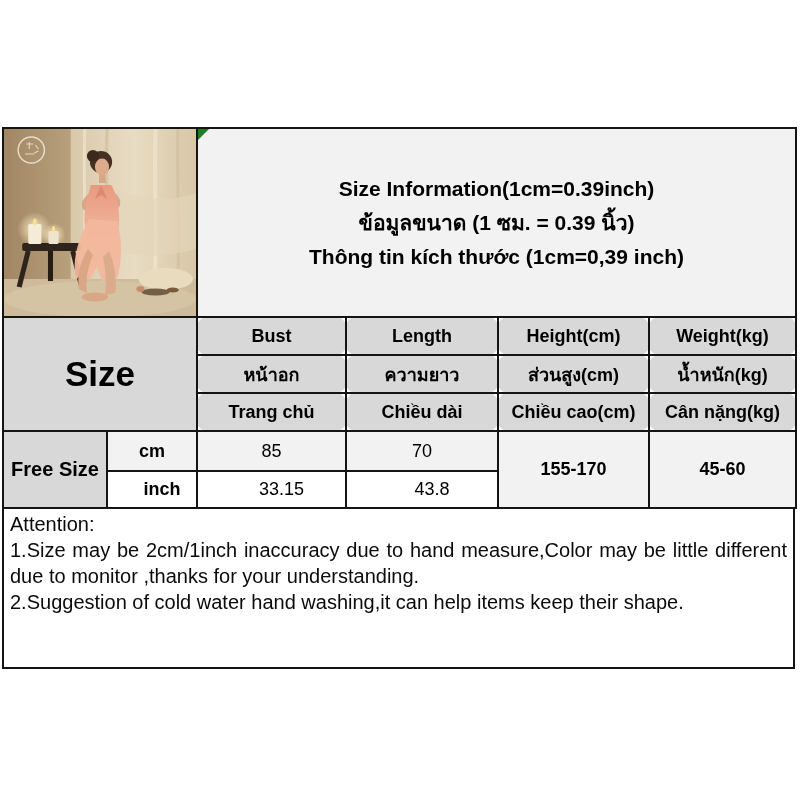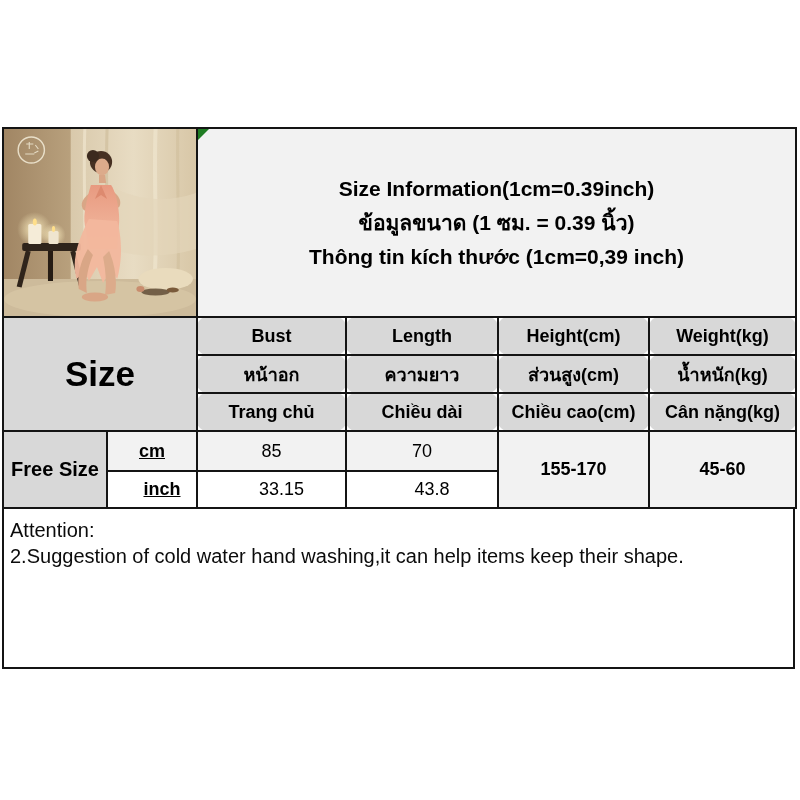--- a/index.html
+++ b/index.html
@@ -15,29 +15,29 @@
   .photo-wrap svg { display:block; width:100%; height:100%; }
 
   td.title-cell { background:#f2f2f2; position:relative; }
   .title-line { font-size:21px; font-weight:bold; line-height:34px; color:#000; }
   .err-triangle { position:absolute; left:0; top:0; width:0; height:0;
       border-top:11px solid #1f7d23; border-right:11px solid transparent; }
 
   td.hdr { background:#d8d8d8; font-weight:bold; font-size:18px; height:38px;border-radius:10px; }
   td.size-cell { background:#d8d8d8; font-weight:bold; font-size:35px; }
   td.freesize-cell { background:#d8d8d8; font-weight:bold; font-size:20px; }
-  td.unit-cell { font-weight:bold; font-size:18px;text-decoration:underline; }
+  td.unit-cell { font-weight:bold; font-size:18px; }
   td.val { font-size:18px; font-weight:400; }
   td.range { font-size:18px; font-weight:bold; background:#f0f0f0; }
   tr.row-cm td { background:#f2f2f2; height:40px; }
   tr.row-cm td.freesize-cell { background:#d8d8d8; }
   tr.row-inch td { background:#ffffff; height:37px;padding-left:20px; }
 
   .attention { width:793px; min-height:160px; border:2px solid #141414; border-top:none;
-      background:#ffffff; padding:8px 6px 10px 6px; font-size:20px; line-height:26px; color:#0b0b0b; }
+      background:#ffffff; padding:2px 6px 10px 6px; font-size:20px; line-height:26px; color:#0b0b0b; }
   .attention .just { text-align:justify; }
 </style>
 </head>
 <body>
 
 <div class="canvas">
   <div class="sheet">
 
     <table class="size-table">
       <colgroup>
@@ -156,17 +156,18 @@
       <tr class="row-inch">
         <td class="unit-cell">inch</td>
         <td class="val">33.15</td>
         <td class="val">43.8</td>
       </tr>
     </tbody>
       </table>
 
     <div class="attention">
       <div>Attention:</div>
+      <div class="just">1.Size may be 2cm/1inch inaccuracy due to hand measure,Color may be little different due to monitor ,thanks for your understanding.</div>
       <div>2.Suggestion of cold water hand washing,it can help items keep their shape.</div>
     </div>
 
   </div>
 </div>
 
 </body></html>

